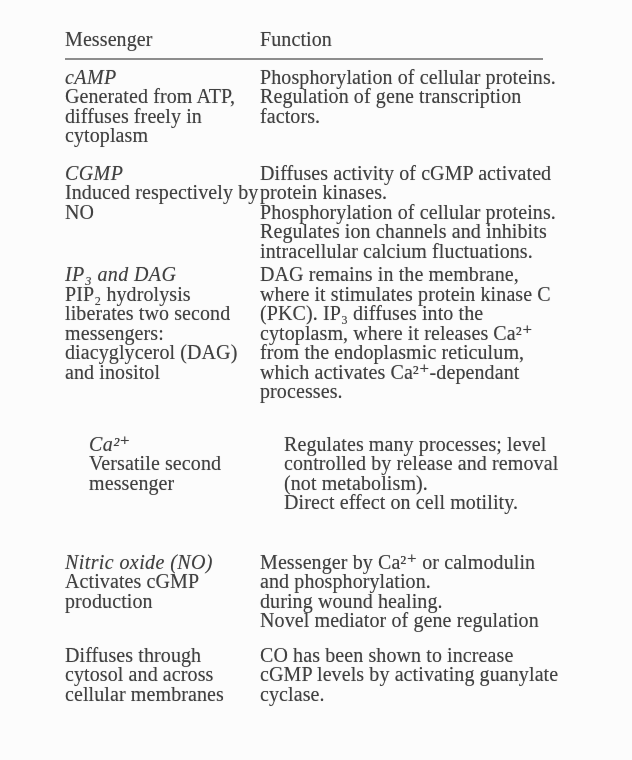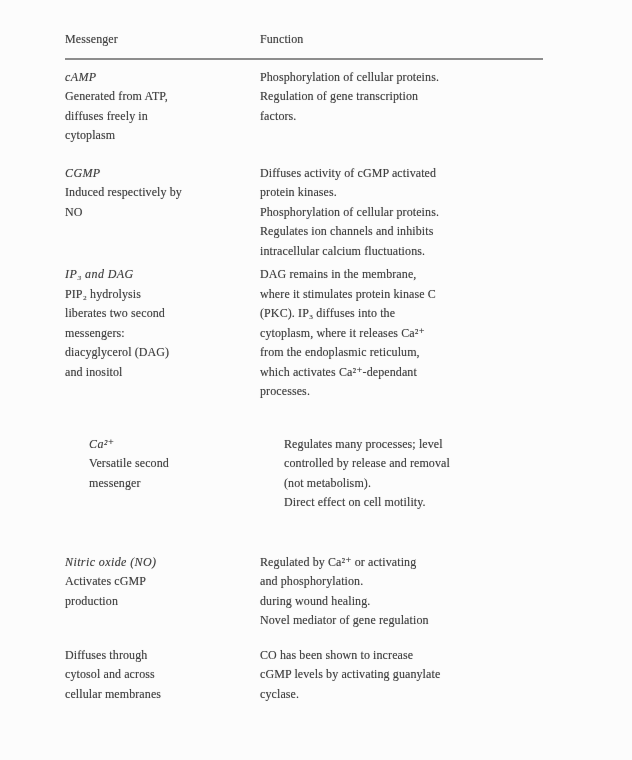--- a/index.html
+++ b/index.html
@@ -28,21 +28,21 @@
     width: 632px;
     height: 727px;
     overflow: hidden;
   }
   .table-wrap {
     padding-top: 30px;
     padding-left: 65px;
     width: 478px;
   }
   .txt {
-    font-size: 12px;
+    font-size: 20px;
     line-height: 19.5px;
     letter-spacing: 0.1px;
     text-shadow: 0 0 0.8px rgba(70,70,70,0.45);
     white-space: nowrap;
   }
   .hdr-row {
     display: grid;
     grid-template-columns: 195px 283px;
   }
   .rule {
@@ -144,21 +144,21 @@
         </div>
       </div>
 
       <div class="t-row row-5">
         <div>
           <div class="txt m-title">Nitric oxide (NO)</div>
           <div class="txt">Activates cGMP</div>
           <div class="txt">production</div>
         </div>
         <div>
-          <div class="txt">Regulated by Ca²⁺ or activating</div>
+          <div class="txt">Messenger by Ca²⁺ or calmodulin</div>
           <div class="txt">and phosphorylation.</div>
           <div class="txt">during wound healing.</div>
           <div class="txt">Novel mediator of gene regulation</div>
         </div>
       </div>
 
       <div class="t-row row-6">
         <div>
           <div class="txt">Diffuses through</div>
           <div class="txt">cytosol and across</div>

